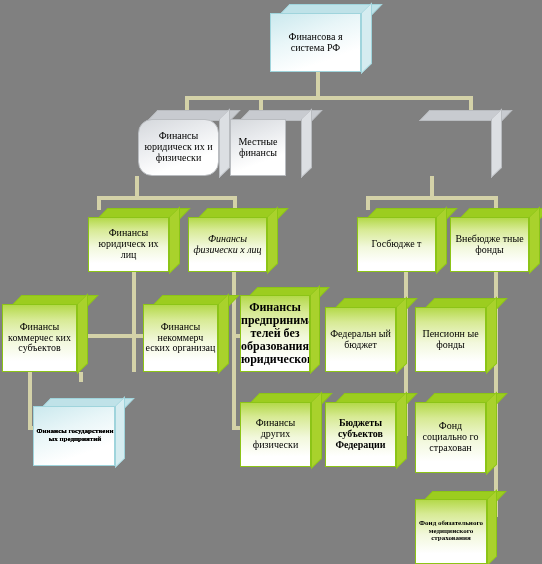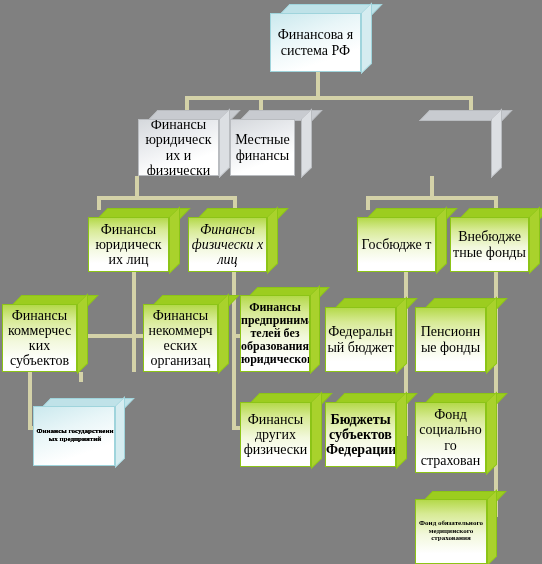--- a/index.html
+++ b/index.html
@@ -51,21 +51,21 @@
 
   
   .green .face{
     border:1px solid #8cc417;
     background:linear-gradient(180deg,#b4d94a 0%,#d7ea94 22%,#f2f8dc 55%,#ffffff 85%,#ffffff 100%);
     color:#000;
   }
   .green .top{background:#9ccd1f;border:1px solid #8cc417;}
   .green .side{background:#a9d22c;border:1px solid #8cc417;}
 
-  .f11{font-size:14px;}
+  .f11{font-size:10px;}
   .f8{font-size:12px;font-weight:bold;}
   .f7{font-size:7px;font-weight:bold;}
 
   .overlap{position:relative;}
   .overlap .l2{position:absolute;left:0;top:0;width:100%;}
 </style>
 </head>
 <body>
 
 <div class="canvas">
@@ -113,29 +113,29 @@
     <div class="top" style="left:9px;top:0;width:91px;height:9px;transform:skewX(-44deg);transform-origin:bottom left;"></div>
     <div class="side" style="left:91px;top:9px;width:9px;height:59px;transform:skewY(-44deg);transform-origin:top left;"></div>
     <div class="face f11" style="left:0;top:9px;width:91px;height:59px;">
       <span>Финансова я система РФ</span>
     </div>
   </div>
 
   <div class="node grey" style="left:138px;top:110px;width:90px;height:66px;">
     <div class="top" style="left:9px;top:0;width:81px;height:9px;transform:skewX(-44deg);transform-origin:bottom left;"></div>
     <div class="side" style="left:81px;top:9px;width:9px;height:57px;transform:skewY(-44deg);transform-origin:top left;"></div>
-    <div class="face f11" style="left:0;top:9px;width:81px;height:57px;">
+    <div class="face f11" style="left:0;top:9px;width:81px;height:57px;border-radius:14px;">
       <span>Финансы юридическ их и физически</span>
     </div>
   </div>
 
   <div class="node grey" style="left:230px;top:110px;width:80px;height:66px;">
     <div class="top" style="left:9px;top:0;width:71px;height:9px;transform:skewX(-44deg);transform-origin:bottom left;"></div>
     <div class="side" style="left:71px;top:9px;width:9px;height:57px;transform:skewY(-44deg);transform-origin:top left;"></div>
-    <div class="face f11" style="left:0;top:9px;width:65px;height:57px;">
+    <div class="face f11" style="left:0;top:9px;width:56px;height:57px;">
       <span>Местные финансы</span>
     </div>
   </div>
 
   <div class="node grey" style="left:410px;top:110px;width:90px;height:66px;">
     <div class="top" style="left:9px;top:0;width:81px;height:9px;transform:skewX(-44deg);transform-origin:bottom left;"></div>
     <div class="side" style="left:81px;top:9px;width:9px;height:57px;transform:skewY(-44deg);transform-origin:top left;"></div>
   </div>
 
   <div class="node green" style="left:88px;top:208px;width:90px;height:64px;">

